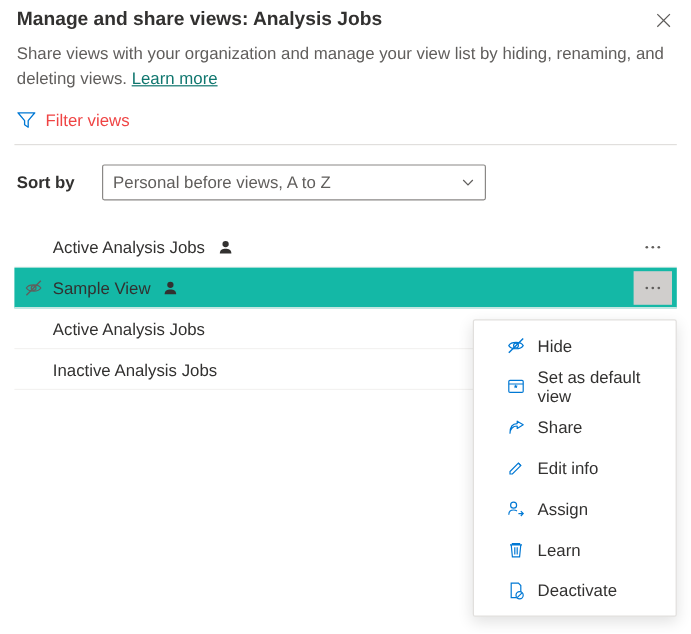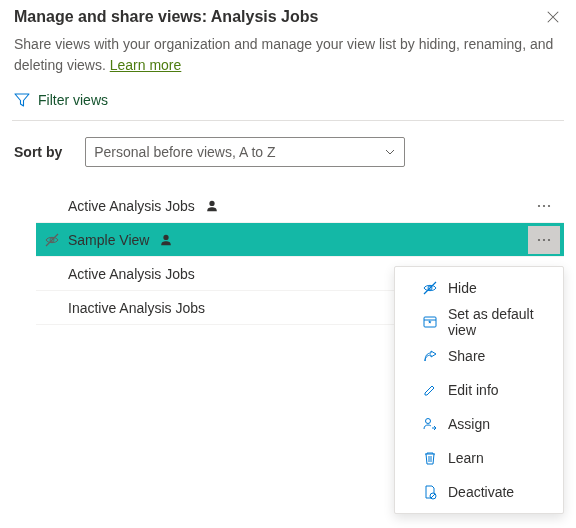--- a/index.html
+++ b/index.html
@@ -30,29 +30,29 @@
     color: #605e5c;
     cursor: pointer;
   }
   .desc {
     padding: 6px 14px 2px 14px;
     font-size: 14px;
     color: #605e5c;
     line-height: 1.5;
   }
   .desc a {
-    color: #4d7c0f;
+    color: #0f766e;
     text-decoration: underline;
   }
   .filter-row {
     display: flex;
     align-items: center;
     gap: 8px;
     padding: 14px 14px 12px 14px;
-    color: #14532d;
+    color: #ef4444;
   }
   .filter-row .icon {
     color: #0078d4;
     width: 16px; height: 16px;
   }
   .hr {
     height: 1px;
     background: #e1dfdd;
     margin: 0 12px;
   }
@@ -76,21 +76,20 @@
     display: flex;
     align-items: center;
     justify-content: space-between;
     padding: 0 8px;
     color: #605e5c;
     cursor: pointer;
   }
   .chev { color: #605e5c; width:12px; height:12px; }
   .list {
     padding: 0 12px;
-    margin-left: 24px;
   }
   .row {
     display: flex;
     align-items: center;
     height: 34px;
     padding-left: 8px;
     position: relative;
     border-bottom: 1px solid #f3f2f1;
   }
   .row .hidden-icon {

